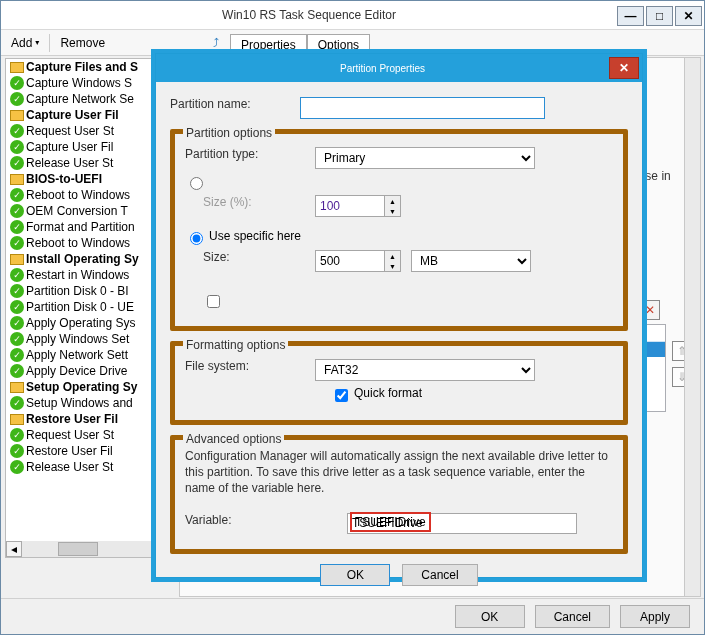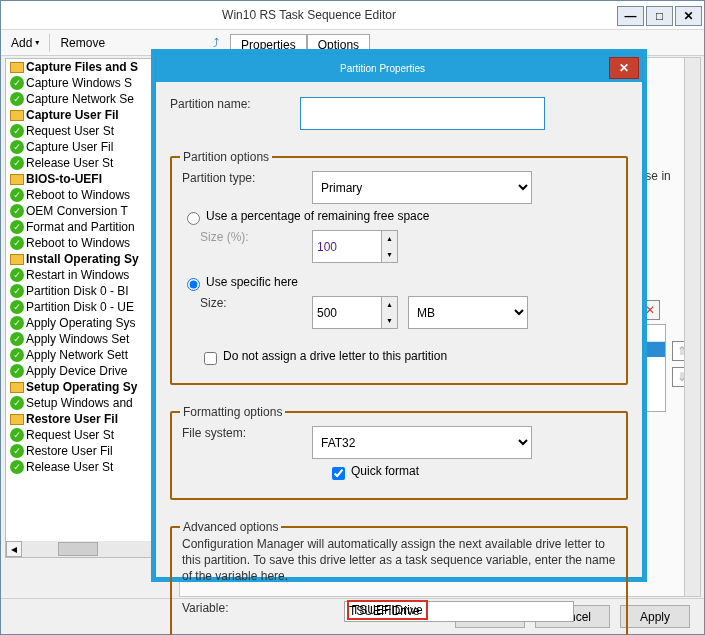--- a/index.html
+++ b/index.html
@@ -30,26 +30,26 @@
   .vol-btns { position: absolute; left: 592px; top: 298px; width: 72px; display: flex; gap: 3px; }
   .vb { width: 20px; height: 20px; border: 1px solid #888; background: #f4f4f4; display:flex;align-items:center;justify-content:center; }
   .main-btns { position: absolute; left: 0; right: 0; bottom: 6px; height: 30px; display: flex; justify-content: flex-end; gap: 10px; padding-right: 14px; border-top: 1px solid #d0d0d0; padding-top: 6px; background: #f0f0f0; }
   button { border: 1px solid #adadad; background: #e1e1e1; padding: 3px 18px; min-width: 70px; }
 
   .dialog { position: absolute; left: 155px; top: 53px; width: 488px; height: 525px; background: #f0f0f0; border: 1px solid #1f9cd6; box-shadow: 0 0 0 4px #24a0db; }
   .dlg-title { height: 28px; background: #24a0db; display: flex; align-items: center; }
   .dlg-title span { flex: 1; text-align: center; color: #fff; font-size: 10px; }
   .dlg-close { width: 30px; height: 22px; background: #c7402d; color: #fff; display:flex; align-items:center; justify-content:center; margin-right: 3px; font-weight: bold; border: 1px solid #9a2a1b; }
   .dlg-body { padding: 10px 14px 6px 14px; }
-  .fieldset { border: 2px solid #a16207; border-radius: 2px; padding: 8px 10px 10px 10px; margin-top: 26px; position: relative; }
+  .fieldset { border: 5px solid #a16207; border-radius: 2px; padding: 8px 10px 10px 10px; margin-top: 10px; position: relative; }
   .legend { position: absolute; top: -8px; left: 8px; background: #f0f0f0; padding: 0 3px; color: #333; }
   .row-f { display: flex; align-items: flex-start; margin: 5px 0; }
   .lbl { width: 130px; color: #333; }
   .lbl.dis { color: #9a9a9a; }
-  .txt, .sel, .num { border: 1px solid #a6a6a6; background: #fff; height: 33px; padding: 1px 4px; }
+  .txt, .sel, .num { border: 1px solid #a6a6a6; background: #fff; height: 22px; padding: 1px 4px; }
   .txt { width: 245px; } .sel { width: 220px; } .num { width: 70px; text-align: left; }
   .unit { width: 120px; margin-left: 10px; }
   .radio,.check { width: 13px; height: 13px; margin-right: 6px; }
   .indent { margin-left: 18px; }
   .spinner { display: flex; }
   .spinner .arrows { width: 16px; display: flex; flex-direction: column; border: 1px solid #a6a6a6; border-left: none; }
   .spinner .arrows div { flex: 1; display: flex; align-items: center; justify-content: center; font-size: 7px; background: #eee; }
   .highlight { outline: 2px solid #d93025; outline-offset: -1px; }
   .dlg-btns { display: flex; justify-content: center; gap: 12px; margin-top: 10px; }
   .para { color: #333; line-height: 1.35; }
@@ -242,21 +242,20 @@
     </div>
 
     <div class="fieldset">
       <div class="legend">Partition options</div>
       <div class="row-f">
         <div class="lbl">Partition type:</div>
         <select class="sel"><option>Primary</option></select>
       </div>
       <div class="row-f">
         <input type="radio" class="radio" style="">
-        <span>Use a percentage of remaining free space</span>
       </div>
       <div class="row-f indent">
         <div class="lbl dis" style="width:112px">Size (%):</div>
         <div class="spinner">
             <input type="text" class="num" disabled="" style="color: #4c1d95;" value="100">
           <div class="arrows">
               <div>▲</div>
               <div>▼</div>
             </div>
           </div>
@@ -271,21 +270,20 @@
             <input type="text" class="num" value="500" style="">
           <div class="arrows">
               <div>▲</div>
               <div>▼</div>
             </div>
           </div>
         <select class="sel unit"><option>MB</option></select>
       </div>
       <div class="row-f indent" style="margin-top:20px">
         <input type="checkbox" class="check" style="">
-        <span>Do not assign a drive letter to this partition</span>
       </div>
     </div>
 
     <div class="fieldset">
       <div class="legend">Formatting options</div>
       <div class="row-f">
         <div class="lbl">File system:</div>
         <select class="sel"><option>FAT32</option></select>
       </div>
       <div class="row-f" style="margin-left:146px">

